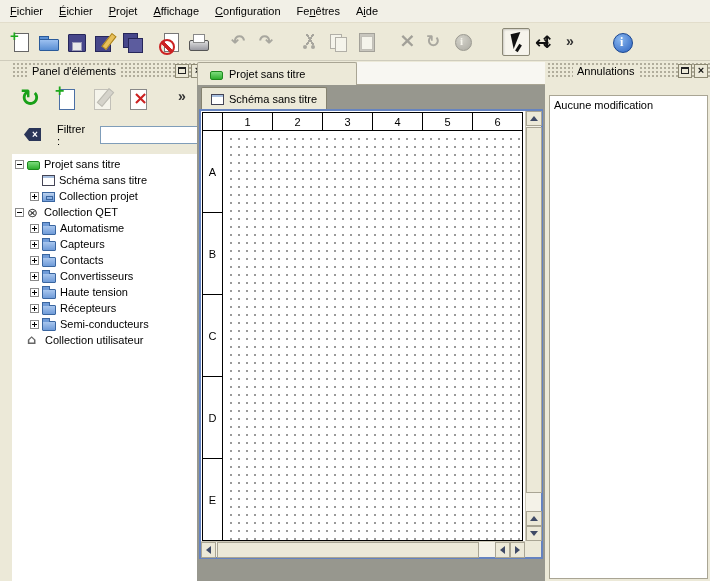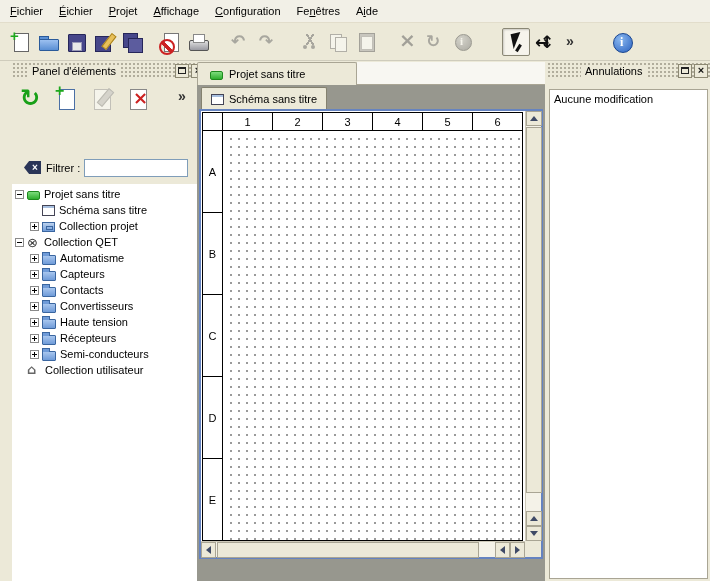--- a/index.html
+++ b/index.html
@@ -70,31 +70,31 @@
 .i-filter-clear::before{left:0;top:2px;width:17px;height:13px;background:#2a3558;clip-path:polygon(30% 0,100% 0,100% 100%,30% 100%,0 50%);}
 .i-filter-clear::after{content:"×";left:8px;top:2px;font:bold 10px/13px "Liberation Sans",sans-serif;color:#fff;}
 
 
 .dock{position:absolute;top:62px;height:519px;display:flex;flex-direction:column;}
 .dock-left{left:12px;width:195px;}
 .dock-right{left:547px;width:163px;}
 .dock-title{height:17px;flex:none;display:flex;align-items:center;padding:0 2px;background-color:#ece9d8;background-image:radial-gradient(#b1ad9c 1px,transparent 1.4px);background-size:4px 4px;}
 .dt-label{background:#ece9d8;padding:0 4px;white-space:nowrap;}
 .dock-left .dt-label{margin-left:14px;}
-.dock-right .dt-label{margin-left:32px;text-align:right;}
+.dock-right .dt-label{margin-left:24px;text-align:right;}
 .dt-spacer{flex:1;}
 .dock-btn{width:14px;height:14px;border:1px solid #8d8973;background:#ece9d8;display:flex;align-items:center;justify-content:center;margin-left:2px;flex:none;}
 .float-glyph{width:8px;height:7px;border:1px solid #222;border-top:2px solid #222;}
 .close-glyph{font:bold 11px/1 "Liberation Sans",sans-serif;color:#111;}
 
 .panel-toolbar{height:40px;flex:none;display:flex;align-items:center;gap:6px;padding:2px 4px;}
 .pbtn{width:30px;height:30px;display:flex;align-items:center;justify-content:center;flex:none;}
 .pbtn.disabled{opacity:.5;filter:grayscale(100%);}
 .push-right{margin-left:auto;margin-right:2px;}
-.filter-row{display:flex;align-items:center;gap:4px;padding:4px 4px 7px 12px;flex:none;margin-top:36px;}
+.filter-row{display:flex;align-items:center;gap:15px;padding:4px 4px 7px 12px;flex:none;}
 .filter-input{width:104px;height:18px;border:1px solid #7f9db9;background:#fff;font:11px "Liberation Sans",sans-serif;padding:1px 3px;}
 .tree{flex:1;background:#fff;overflow:hidden;padding-top:2px;}
 .trow{height:16px;display:flex;align-items:center;white-space:nowrap;}
 .tind{flex:none;}
 .exp{width:9px;height:9px;border:1px solid #8a8a8a;background:#fff;position:relative;flex:none;margin-right:3px;}
 .exp::before{content:"";position:absolute;left:1px;right:1px;top:3px;height:1px;background:#000;}
 .exp.plus::after{content:"";position:absolute;top:1px;bottom:1px;left:3px;width:1px;background:#000;}
 .expsp{width:12px;flex:none;}
 .ti{position:relative;display:inline-block;width:14px;height:13px;flex:none;}
 .ti::before{position:absolute;}
@@ -139,21 +139,21 @@
 .sb-left{left:0;top:0;}.sb-dbl-left{right:15px;top:0;}.sb-right{right:0;top:0;}
 .vthumb{position:absolute;left:0;width:16px;top:16px;bottom:48px;background:#ece9d8;border:1px solid #a9a594;}
 .hthumb{position:absolute;top:0;height:16px;left:16px;right:46px;background:#ece9d8;border:1px solid #a9a594;}
 .tri{display:block;width:0;height:0;}
 .tri-up{border-left:4px solid transparent;border-right:4px solid transparent;border-bottom:5px solid #3f4a66;}
 .tri-down{border-left:4px solid transparent;border-right:4px solid transparent;border-top:5px solid #3f4a66;}
 .tri-left{border-top:4px solid transparent;border-bottom:4px solid transparent;border-right:5px solid #3f4a66;}
 .tri-right{border-top:4px solid transparent;border-bottom:4px solid transparent;border-left:5px solid #3f4a66;}
 
 
-.undo-list{flex:1;margin:10px 2px 2px 2px;border:1px solid #a9a594;background:#fff;overflow:hidden;}
+.undo-list{flex:1;margin:16px 2px 2px 2px;border:1px solid #a9a594;background:#fff;overflow:hidden;}
 .undo-empty{padding:3px 4px;}
 </style>
 </head>
 <body>
 
 <div class="app">
 
   <div class="menubar">
       <div class="menu-item">
         <span></span>

